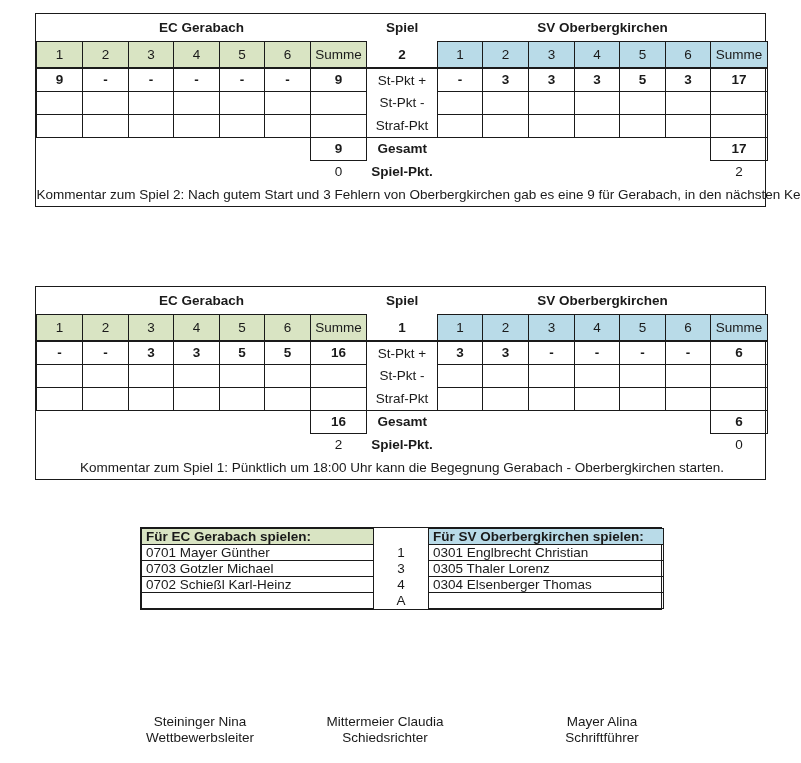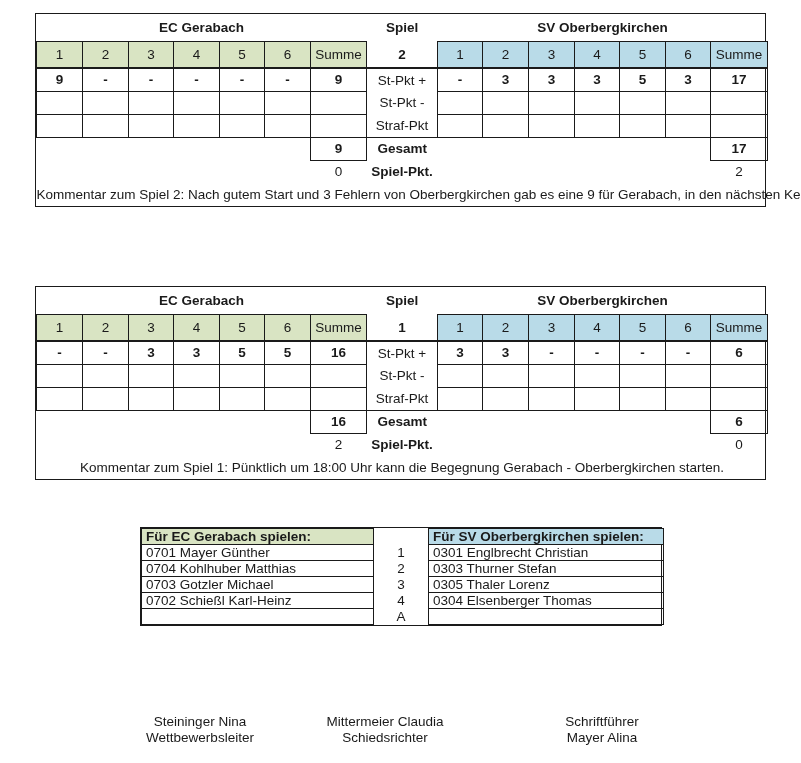--- a/index.html
+++ b/index.html
@@ -275,25 +275,20 @@
       <td class="hg">Für EC Gerabach spielen:</td>
       <td class="num"></td>
       <td class="hb">Für SV Oberbergkirchen spielen:</td>
     </tr>
     <tr>
       <td class="name">0701 Mayer Günther</td>
       <td class="num">1</td>
       <td class="name">0301 Englbrecht Christian</td>
     </tr>
     <tr>
-      <td class="name">0704 Kohlhuber Matthias</td>
-      <td class="num">2</td>
-      <td class="name">0303 Thurner Stefan</td>
-    </tr>
-    <tr>
       <td class="name">0703 Gotzler Michael</td>
       <td class="num">3</td>
       <td class="name">0305 Thaler Lorenz</td>
     </tr>
     <tr>
       <td class="name">0702 Schießl Karl-Heinz</td>
       <td class="num">4</td>
       <td class="name">0304 Elsenberger Thomas</td>
     </tr>
     <tr>
@@ -307,15 +302,15 @@
 
 <div class="sig" style="left:110px;">
   <div>Steininger Nina</div>
   <div>Wettbewerbsleiter</div>
 </div>
 <div class="sig" style="left:295px;">
   <div>Mittermeier Claudia</div>
   <div>Schiedsrichter</div>
 </div>
 <div class="sig" style="left:512px;">
+  <div>Mayer Alina</div>
   <div>Schriftführer</div>
-  <div>Mayer Alina</div>
 </div>
 
 </body></html>

